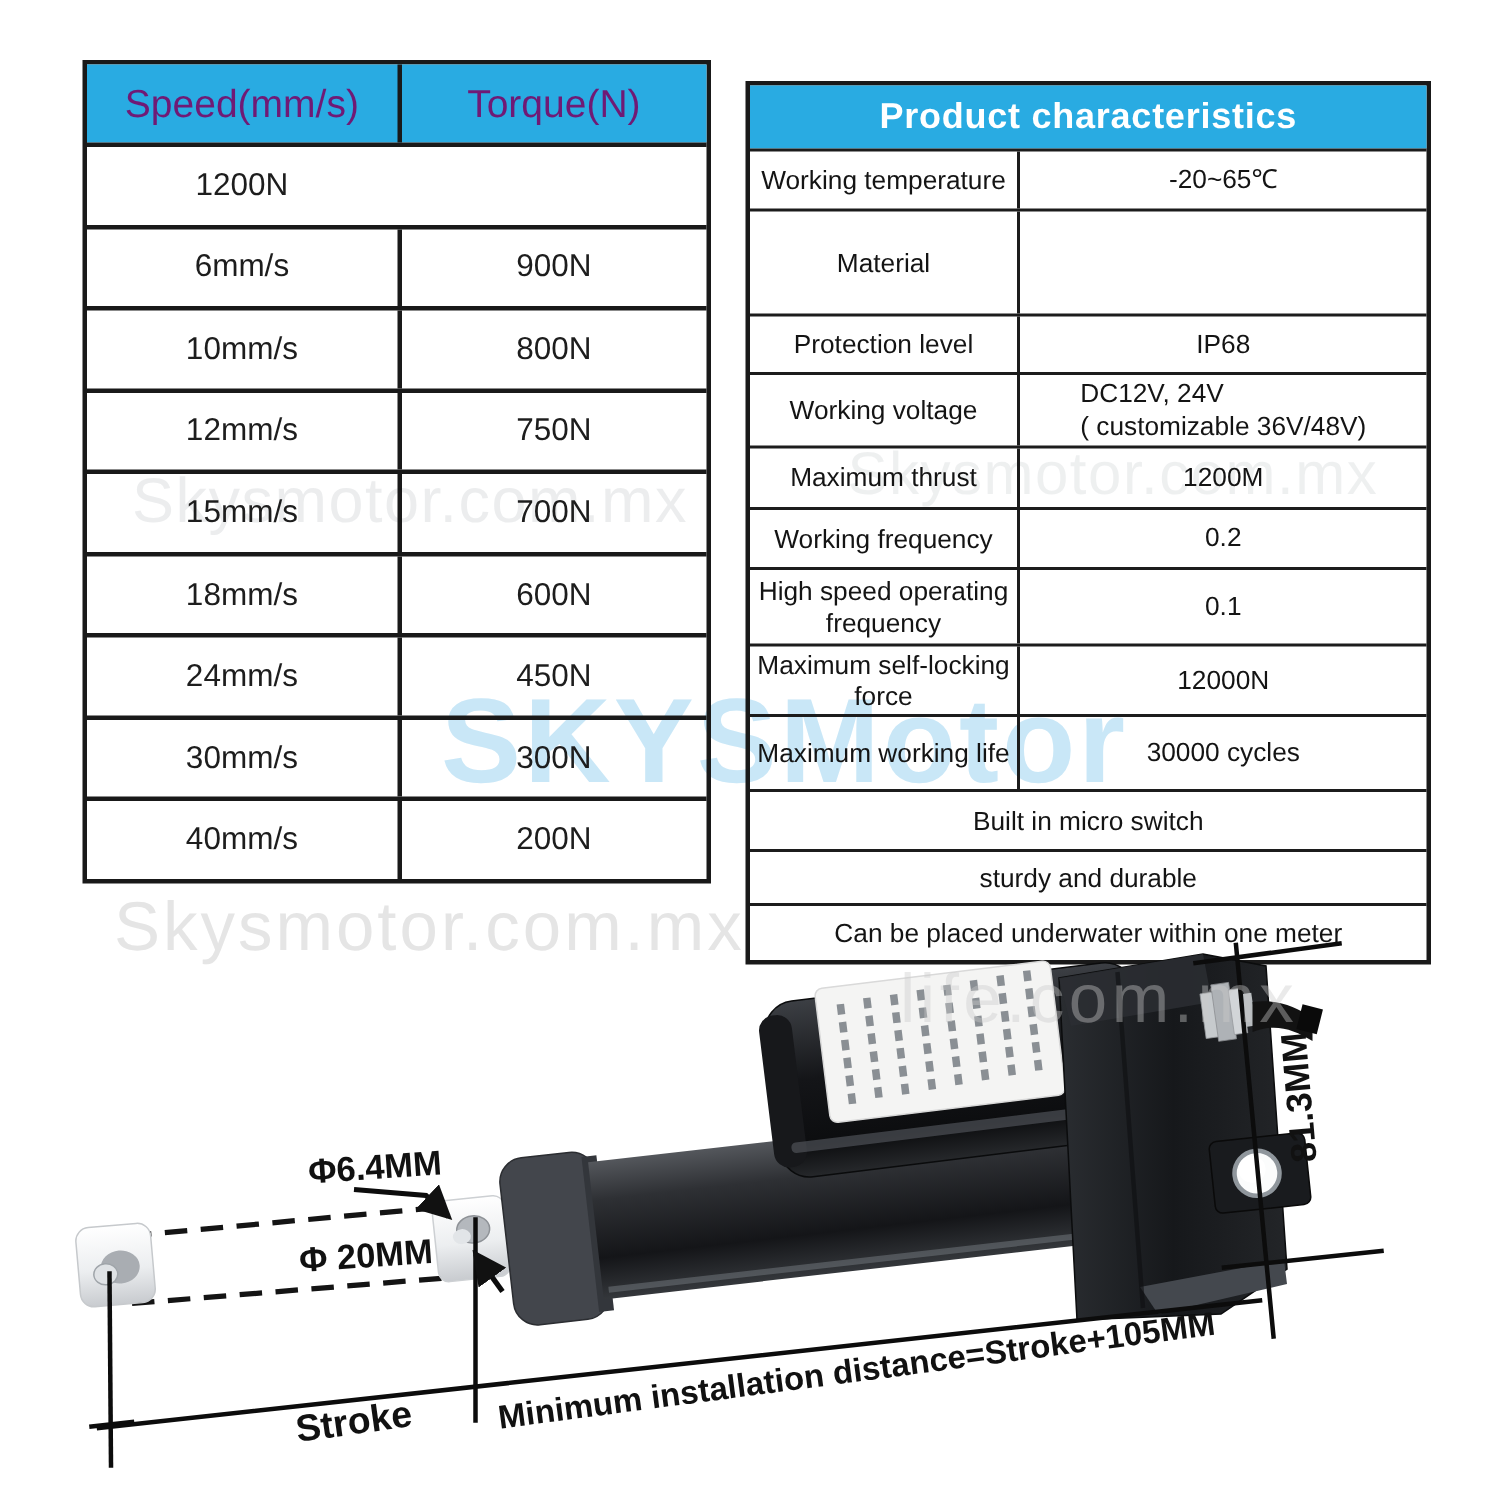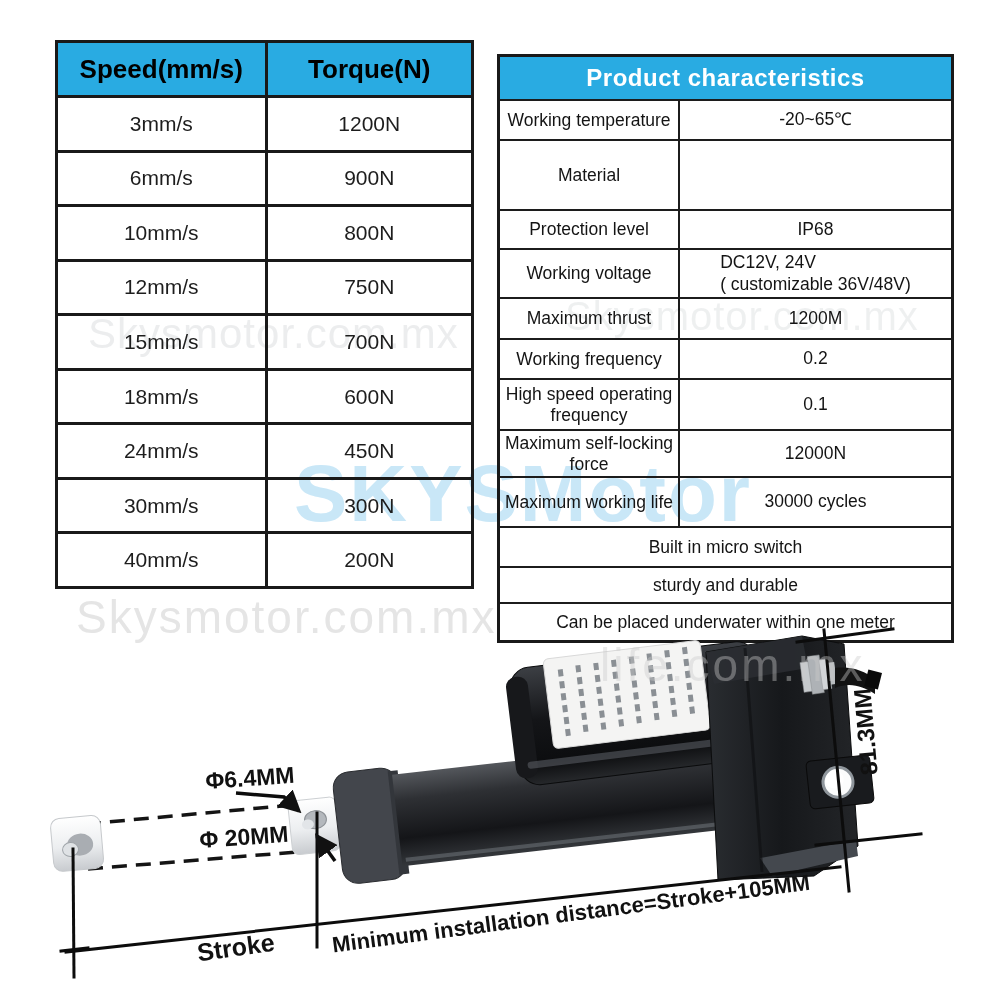--- a/index.html
+++ b/index.html
@@ -19,21 +19,21 @@
   .speed-table{
     position:absolute;left:55px;top:40px;width:413px;height:543px;
     border:3px solid #191919;display:grid;grid-template-rows:52px repeat(9,1fr);
     z-index:1;background:transparent;
   }
   .st-row{display:grid;grid-template-columns:1fr 1fr;border-top:3px solid #191919;}
   .st-row:first-child{border-top:none;}
   .st-cell{display:flex;align-items:center;justify-content:center;font-size:21px;color:#1d1d1d;}
   .st-cell + .st-cell{border-left:3px solid #191919;}
   .st-header{background:#29abe2;}
-  .st-header .st-cell{color:#000000;font-weight:bold;font-size:26px;}
+  .st-header .st-cell{color:#701a75;font-weight:normal;font-size:26px;}
 
   
   .char-table{
     position:absolute;left:497px;top:15px;width:451px;height:583px;
     border:3px solid #191919;display:grid;
     grid-template-rows:42px 40px 70px 39px 49px 41px 40px 51px 47px 50px 40px 36px 1fr;
     z-index:1;background:transparent;margin-top:39px;
   }
   .ct-header{
     background:#29abe2;color:#fff;font-weight:bold;font-size:24px;
@@ -67,21 +67,20 @@
   <div class="wm wm-brand">SKYSMotor</div>
   <div class="wm wm-gray3">Skysmotor.com.mx</div>
   <div class="wm wm-gray4">life.com.mx</div>
 
   <div class="speed-table">
     <div class="st-row st-header">
       <div class="st-cell">Speed(mm/s)</div>
       <div class="st-cell">Torque(N)</div>
     </div>
     <div class="st-row">
-      <div class="st-cell">3mm/s</div>
       <div class="st-cell">1200N</div>
     </div>
     <div class="st-row">
       <div class="st-cell">6mm/s</div>
       <div class="st-cell">900N</div>
     </div>
     <div class="st-row">
       <div class="st-cell">10mm/s</div>
       <div class="st-cell">800N</div>
     </div>

